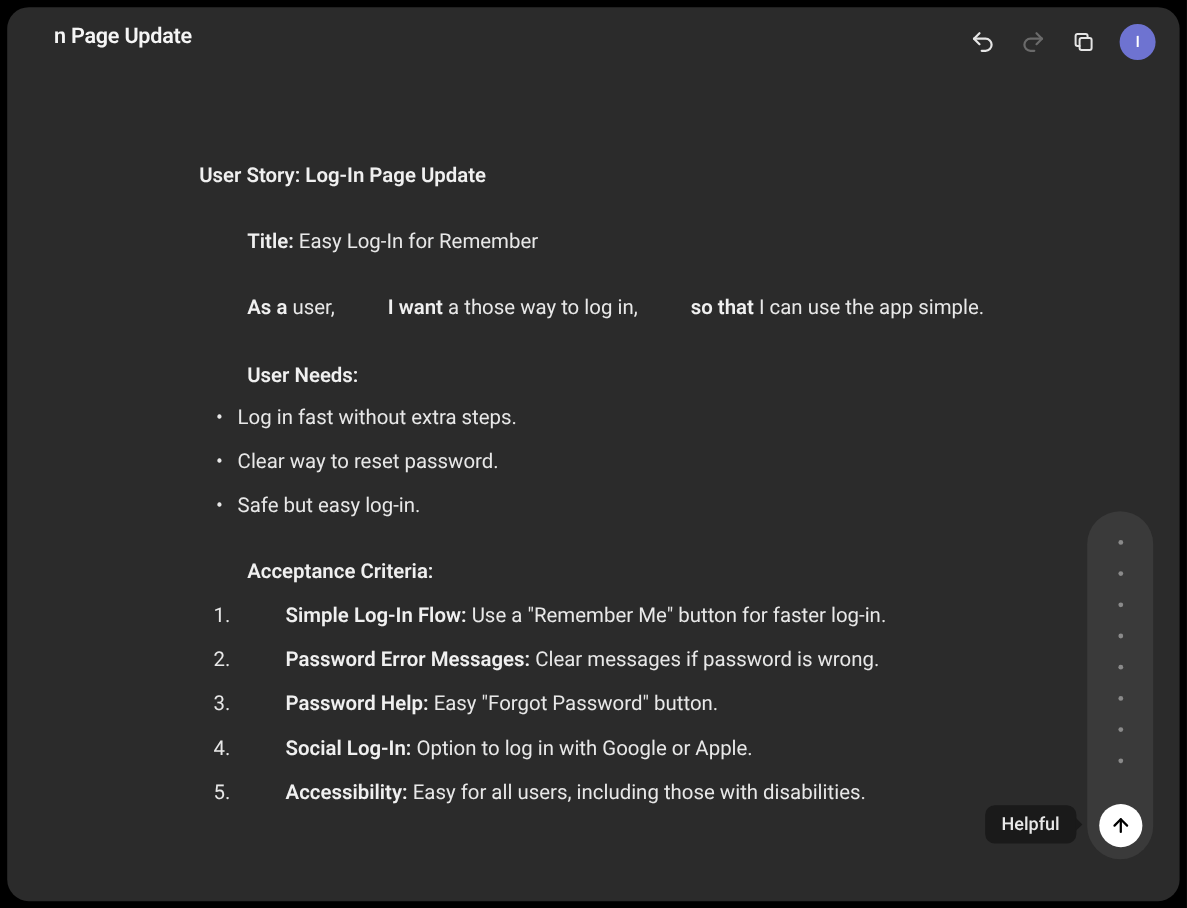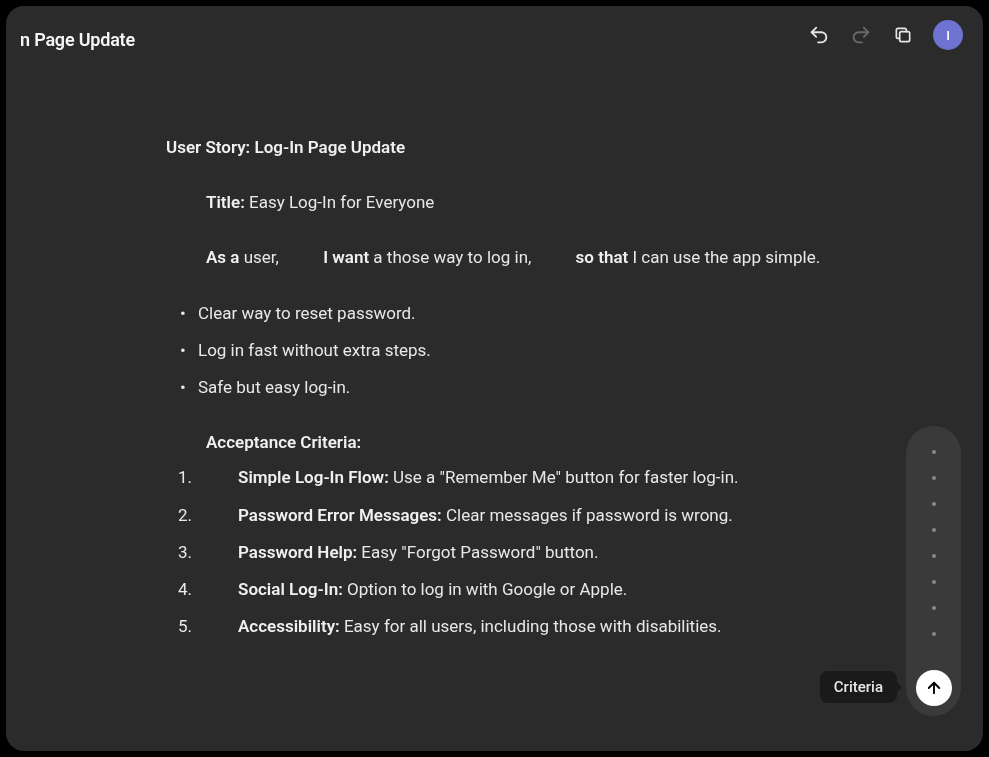--- a/index.html
+++ b/index.html
@@ -23,24 +23,25 @@
       left: 6px;
       right: 6px;
       bottom: 6px;
       background: #2b2b2b;
       border-radius: 18px;
       overflow: hidden;
     }
     
     .header {
       display: flex;
-      align-items: flex-end;
+      align-items: flex-start;
       justify-content: space-between;
       padding: 14px 20px 14px 14px;
       height: 58px;
+      margin-left: 25px;
     }
     
     .title-truncated {
       color: #f5f5f5;
       font-size: 18px;
       font-weight: 600;
       letter-spacing: -0.2px;
       white-space: nowrap;
       overflow: hidden;
     }
@@ -241,32 +242,33 @@
       </div>
     </div>
   </div>
 
   <div class="content">
     <div class="section">
       <span class="heading">User Story: Log-In Page Update</span>
     </div>
 
     <div class="section">
-      <span class="bold">Title:</span><span class="text-line"> Easy Log-In for Everyone</span>
+      <span class="bold">Title:</span><span class="text-line"> Easy Log-In for Remember</span>
     </div>
 
 
     <div class="section">
       <span class="bold">As a</span><span> user, </span><span class="bold">I want</span><span> a those way to log in, </span><span class="bold">so that</span><span> I can use the app simple.</span>
     </div>
 
     <div class="section">
+      <div class="bold">User Needs:</div>
       <ul class="bullet-list">
+        <li>Log in fast without extra steps.</li>
         <li>Clear way to reset password.</li>
-        <li>Log in fast without extra steps.</li>
         <li>Safe but easy log-in.</li>
       </ul>
     </div>
 
     <div class="section">
       <div class="bold">Acceptance Criteria:</div>
       <ol class="numbered-list">
         <li><span class="bold">Simple Log-In Flow:</span><span> Use a "Remember Me" button for faster log-in.</span></li>
         <li><span class="bold">Password Error Messages:</span><span> Clear messages if password is wrong.</span></li>
         <li><span class="bold">Password Help:</span><span> Easy "Forgot Password" button.</span></li>
@@ -287,14 +289,14 @@
     <div class="slider-dot"></div>
     <div class="slider-dot"></div>
     <div class="slider-handle">
       <svg width="18" height="18" viewBox="0 0 24 24" fill="none" stroke="#000" stroke-width="2.5" stroke-linecap="round" stroke-linejoin="round">
         <path d="M12 19V5"></path>
         <path d="M5 12l7-7 7 7"></path>
       </svg>
     </div>
   </div>
 
-  <div class="slider-label">Criteria</div>
+  <div class="slider-label">Helpful</div>
 </div>
 
 </body></html>

